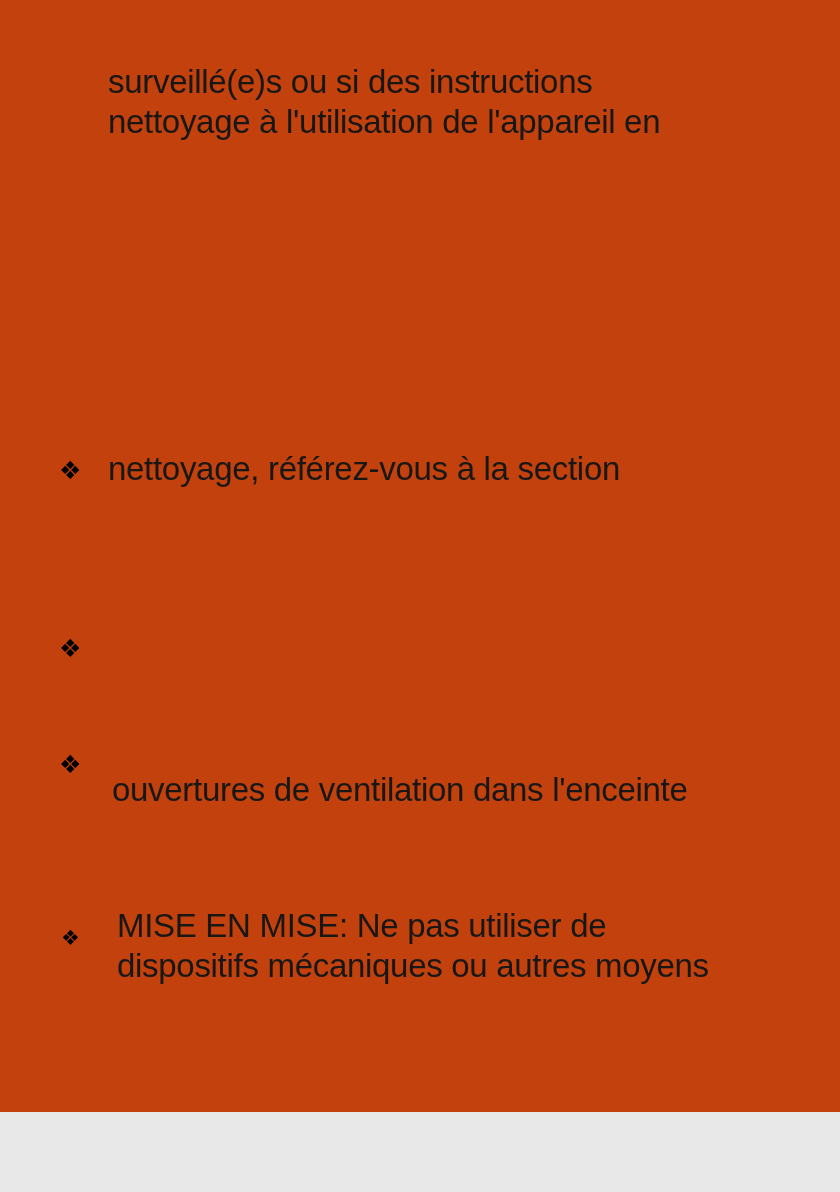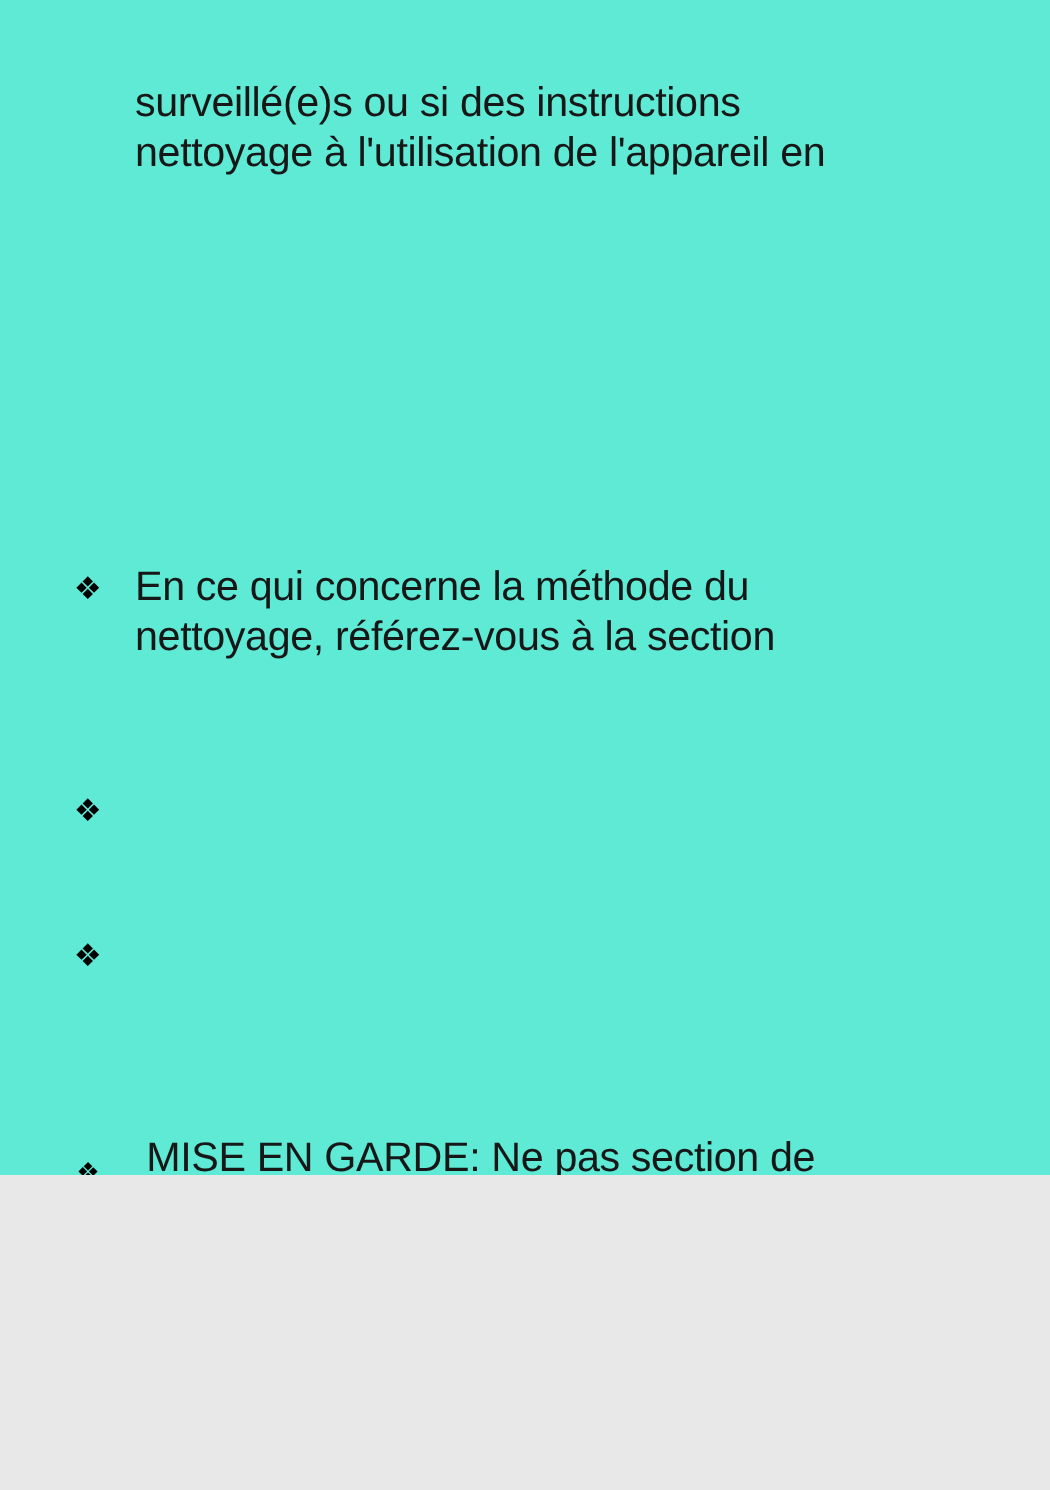--- a/index.html
+++ b/index.html
@@ -3,22 +3,22 @@
 <meta charset="utf-8">
 <style>
   html, body {
     margin: 0;
     padding: 0;
     background: #e8e8e8;
   }
   .page {
     position: relative;
     width: 840px;
-    height: 940px;
-    background: #5eead4;
+    height: 1112px;
+    background: #c2410c;
     overflow: hidden;
     font-family: "Liberation Sans", "DejaVu Sans", sans-serif;
     color: #171717;
   }
   .para {
     position: absolute;
     font-size: 33px;
     line-height: 40px;
     letter-spacing: -0.3px;
     white-space: nowrap;
@@ -47,31 +47,34 @@
   <div class="para" style="left:108px; top:62px">
     <div class="tline">surveillé(e)s ou si des instructions</div>
     <div class="tline">nettoyage à l'utilisation de l'appareil en</div>
   </div>
 
   <div class="para" style="left:108px; top:272px">
   </div>
 
   <span class="bullet bullet-lg" style="left:59px; top:458px">❖</span>
   <div class="para" style="left:108px; top:449px">
-    <div class="tline">En ce qui concerne la méthode du</div>
     <div class="tline">nettoyage, référez-vous à la section</div>
   </div>
 
   <span class="bullet bullet-lg" style="left:59px; top:636px">❖</span>
 
   <span class="bullet bullet-lg" style="left:59px; top:752px">❖</span>
+  <div class="para" style="left:112px; top:770px">
+    <div class="tline">ouvertures de ventilation dans l'enceinte</div>
+  </div>
 
   <span class="bullet bullet-sm" style="left:61px; top:928px">❖</span>
   <div class="para" style="left:117px; top:906px">
-    <div class="tline">MISE EN GARDE: Ne pas section de</div>
+    <div class="tline">MISE EN MISE: Ne pas utiliser de</div>
+    <div class="tline">dispositifs mécaniques ou autres moyens</div>
   </div>
 
   <div id="frag-container">
       <div class="frag" style="left: 0px; top: 1186px; width: 18px; height: 6px;"></div>
       <div class="frag" style="left: 40px; top: 1187px; width: 4px; height: 5px;"></div>
       <div class="frag" style="left: 132px; top: 1186px; width: 10px; height: 6px;"></div>
       <div class="frag" style="left: 146px; top: 1186px; width: 13px; height: 6px;"></div>
       <div class="frag" style="left: 309px; top: 1187px; width: 4px; height: 5px;"></div>
     </div>
 

